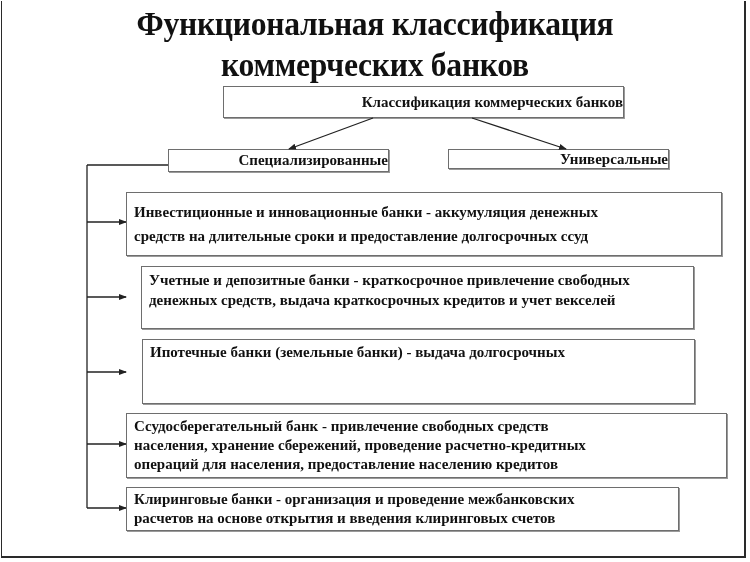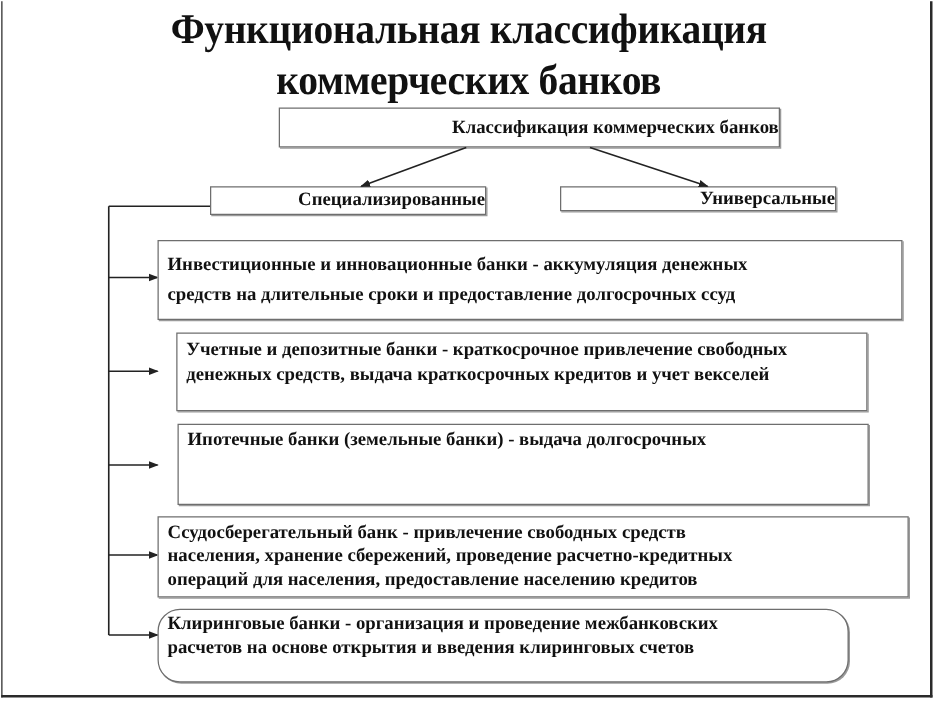--- a/index.html
+++ b/index.html
@@ -92,18 +92,18 @@
 </div>
 
 <div class="box" style="left:126px; top:413px; width:601px; height:65px;">
   <div class="txt" style="top:3px; line-height:19px;">
     <div>Ссудосберегательный банк - привлечение свободных средств</div>
     <div>населения, хранение сбережений, проведение расчетно-кредитных</div>
     <div>операций для населения, предоставление населению кредитов</div>
   </div>
 </div>
 
-<div class="box" style="left:126px; top:487px; width:553px; height:59px;border-radius:18px;">
+<div class="box" style="left:126px; top:487px; width:553px; height:44px;">
   <div class="txt" style="top:2px; line-height:19px;">
     <div>Клиринговые банки - организация и проведение межбанковских</div>
     <div>расчетов на основе открытия и введения клиринговых счетов</div>
   </div>
 </div>
 
 </body></html>

